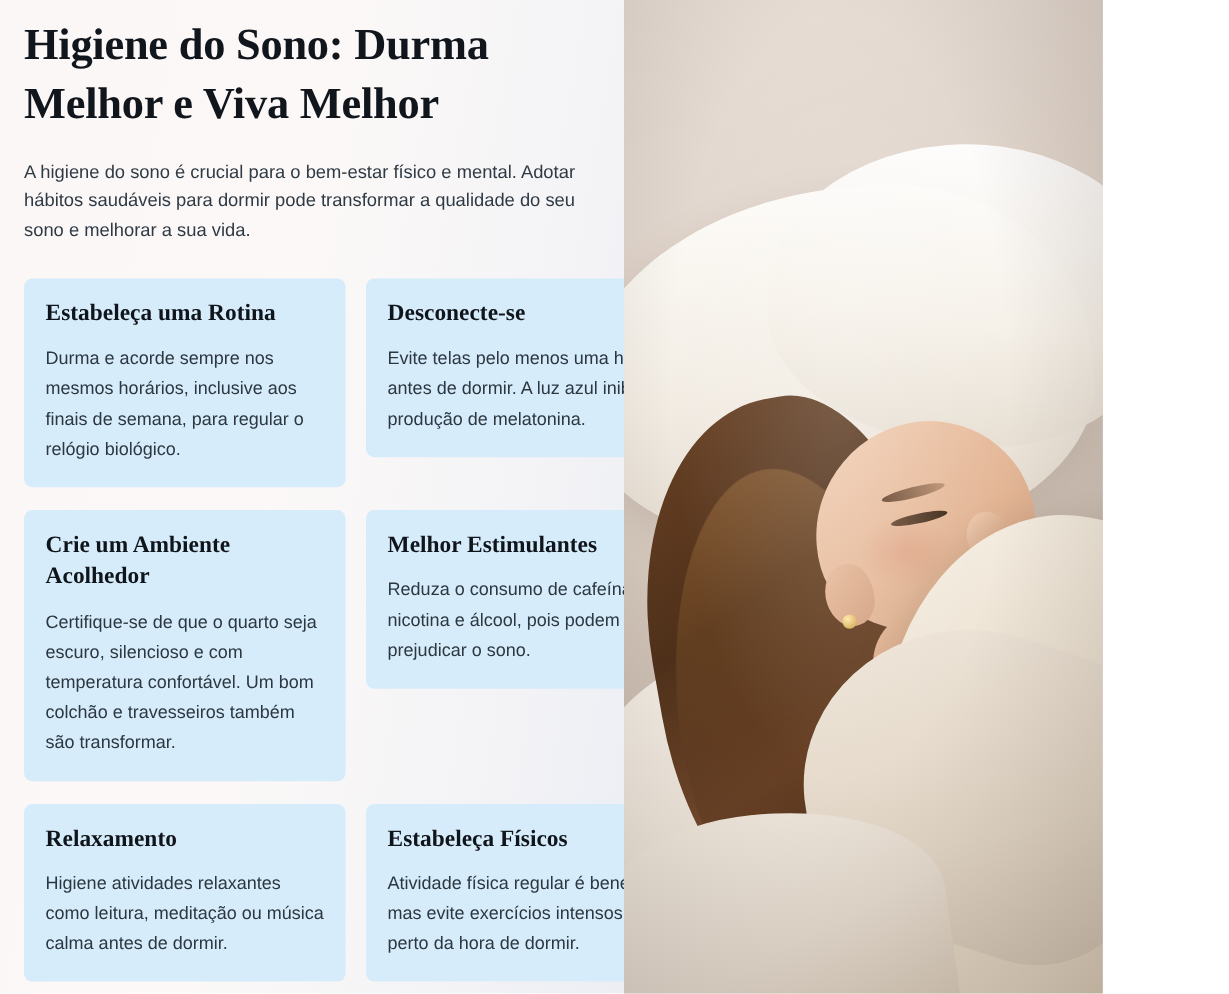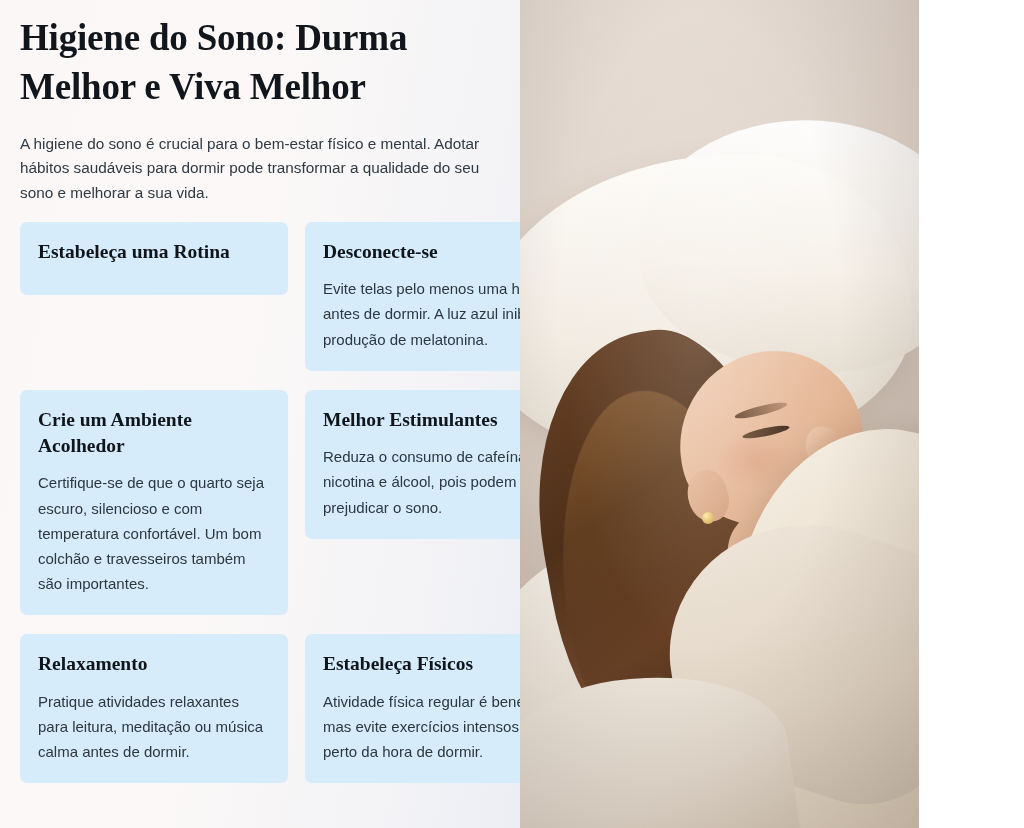--- a/index.html
+++ b/index.html
@@ -34,21 +34,21 @@
     font-size: 37px;
     line-height: 1.32;
     color: #11151c;
     margin: 0 0 20px 0;
     letter-spacing: -0.2px;
   }
   .intro {
     font-size: 15.3px;
     line-height: 1.62;
     color: #2f3a44;
-    margin: 0 0 16px 0;
+    margin: 0 0 26px 0;
     max-width: 560px;
   }
   .cards {
     display: grid;
     grid-template-columns: 268px 268px;
     gap: 19px 17px;
     align-items: start;
   }
   .card {
     background: #d6ecfb;
@@ -289,40 +289,41 @@
   <div class="content">
 
     <h1 class="title">Higiene do Sono: Durma Melhor e Viva Melhor</h1>
 
     <p class="intro">A higiene do sono é crucial para o bem-estar físico e mental. Adotar hábitos saudáveis para dormir pode transformar a qualidade do seu sono e melhorar a sua vida.</p>
 
     <div class="cards">
 
       <div class="card row1">
         <h2 class="card-title">Estabeleça uma Rotina</h2>
+        <p class="card-text">Durma e acorde sempre nos mesmos horários, inclusive aos finais de semana, para regular o relógio biológico.</p>
       </div>
 
       <div class="card row1">
         <h2 class="card-title">Desconecte-se</h2>
         <p class="card-text">Evite telas pelo menos uma hora antes de dormir. A luz azul inibe a produção de melatonina.</p>
       </div>
 
       <div class="card row2">
         <h2 class="card-title">Crie um Ambiente Acolhedor</h2>
-        <p class="card-text">Certifique-se de que o quarto seja escuro, silencioso e com temperatura confortável. Um bom colchão e travesseiros também são importantes.</p>
+        <p class="card-text">Certifique-se de que o quarto seja escuro, silencioso e com temperatura confortável. Um bom colchão e travesseiros também são transformar.</p>
       </div>
 
       <div class="card row2">
         <h2 class="card-title">Melhor Estimulantes</h2>
         <p class="card-text">Reduza o consumo de cafeína, nicotina e álcool, pois podem prejudicar o sono.</p>
       </div>
 
       <div class="card row3">
         <h2 class="card-title">Relaxamento</h2>
-        <p class="card-text">Pratique atividades relaxantes para leitura, meditação ou música calma antes de dormir.</p>
+        <p class="card-text">Higiene atividades relaxantes como leitura, meditação ou música calma antes de dormir.</p>
       </div>
 
       <div class="card row3">
         <h2 class="card-title">Estabeleça Físicos</h2>
         <p class="card-text">Atividade física regular é benéfica, mas evite exercícios intensos perto da hora de dormir.</p>
       </div>
 
     </div>
   </div>
 

